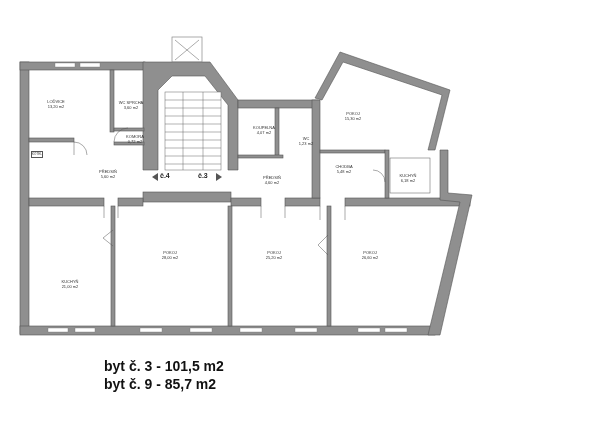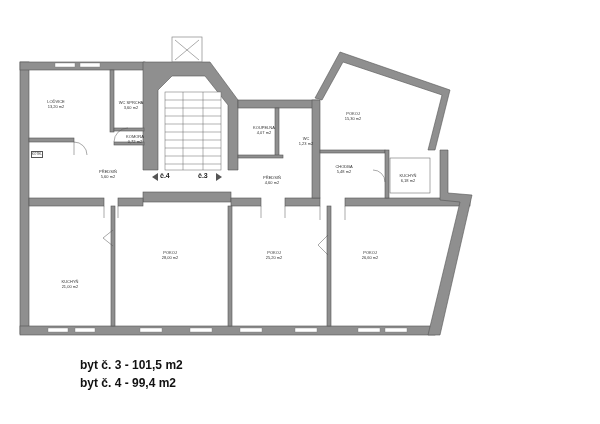--- a/index.html
+++ b/index.html
@@ -1,21 +1,21 @@
 <!DOCTYPE html>
 <html><head>
 <meta charset="utf-8">
 <style>
   html, body { margin: 0; padding: 0; background: #ffffff; }
   body { width: 600px; height: 424px; position: relative; overflow: hidden; font-family: "Liberation Sans", sans-serif; }
   #plan { position: absolute; left: 0; top: 0; width: 600px; height: 424px; }
   .room-label { position: absolute; font-family: "Liberation Sans", sans-serif; font-size: 4px; color: #333; text-align: center; line-height: 5px; white-space: nowrap; transform: translateX(-50%); }
   .room-label span { display: block; }
   .stair-label { position: absolute; font-family: "Liberation Sans", sans-serif; font-size: 7px; font-weight: bold; color: #222; white-space: nowrap; }
-  .summary { position: absolute; left: 80px; font-family: "Liberation Sans", sans-serif; font-size: 12px; font-weight: bold; color: #111; white-space: nowrap; }
+  .summary { position: absolute; left: 104px; font-family: "Liberation Sans", sans-serif; font-size: 14px; font-weight: bold; color: #111; white-space: nowrap; }
   .kotel { position: absolute; left: 31px; top: 151px; width: 10px; height: 5px; border: 1px solid #555; font-size: 3px; line-height: 5px; text-align: center; color: #333; background: #fff; }
 </style>
 </head>
 <body>
 
 <svg id="plan" viewBox="0 0 600 424" xmlns="http://www.w3.org/2000/svg">
   <g fill="#8f8f8f" stroke="#555" stroke-width="0.6">
 
     <rect x="20" y="62" width="9" height="272"></rect>
     <rect x="20" y="62" width="125" height="8"></rect>
@@ -158,13 +158,13 @@
 <div class="room-label" style="left:274px; top:250px;">
     <span>POKOJ</span>
     <span>25,20 m2</span>
   </div>
 <div class="room-label" style="left:370px; top:250px;">
     <span>POKOJ</span>
     <span>26,60 m2</span>
   </div>
 
 <div class="summary" style="top:358px;">byt č. 3 - 101,5 m2</div>
-<div class="summary" style="top:376px;">byt č. 4 - 99,4 m2</div>
+<div class="summary" style="top:376px;">byt č. 9 - 85,7 m2</div>
 
 </body></html>

